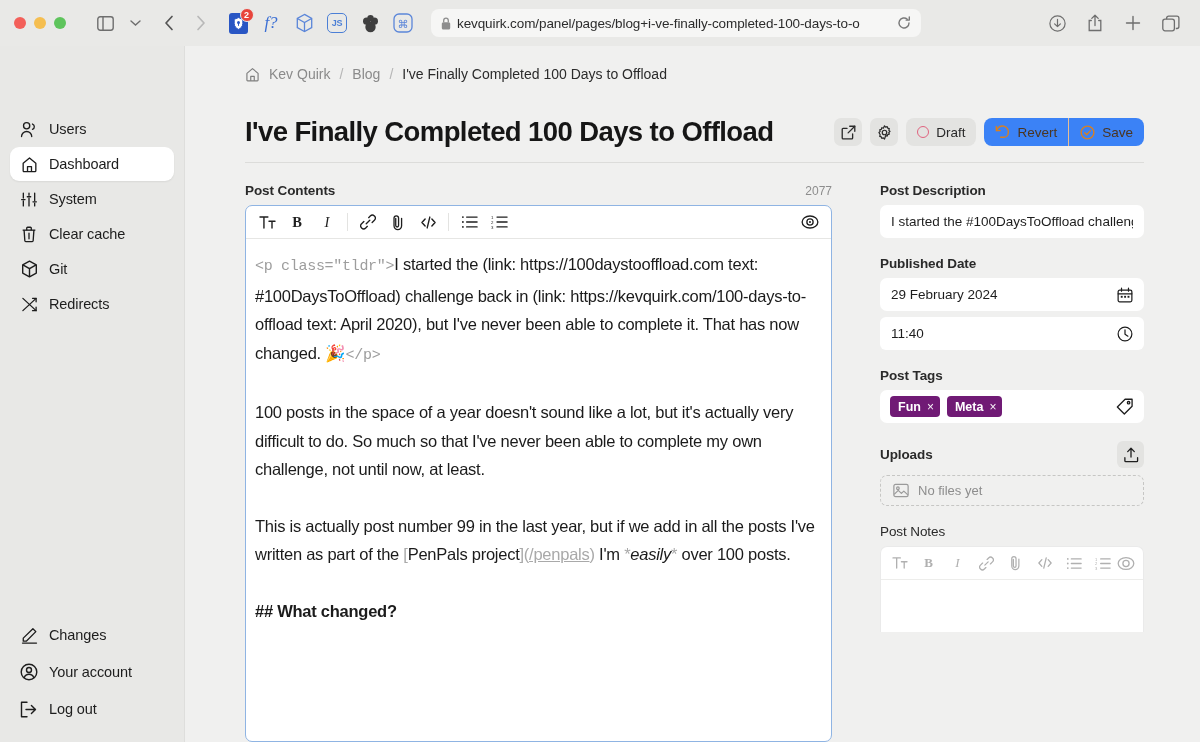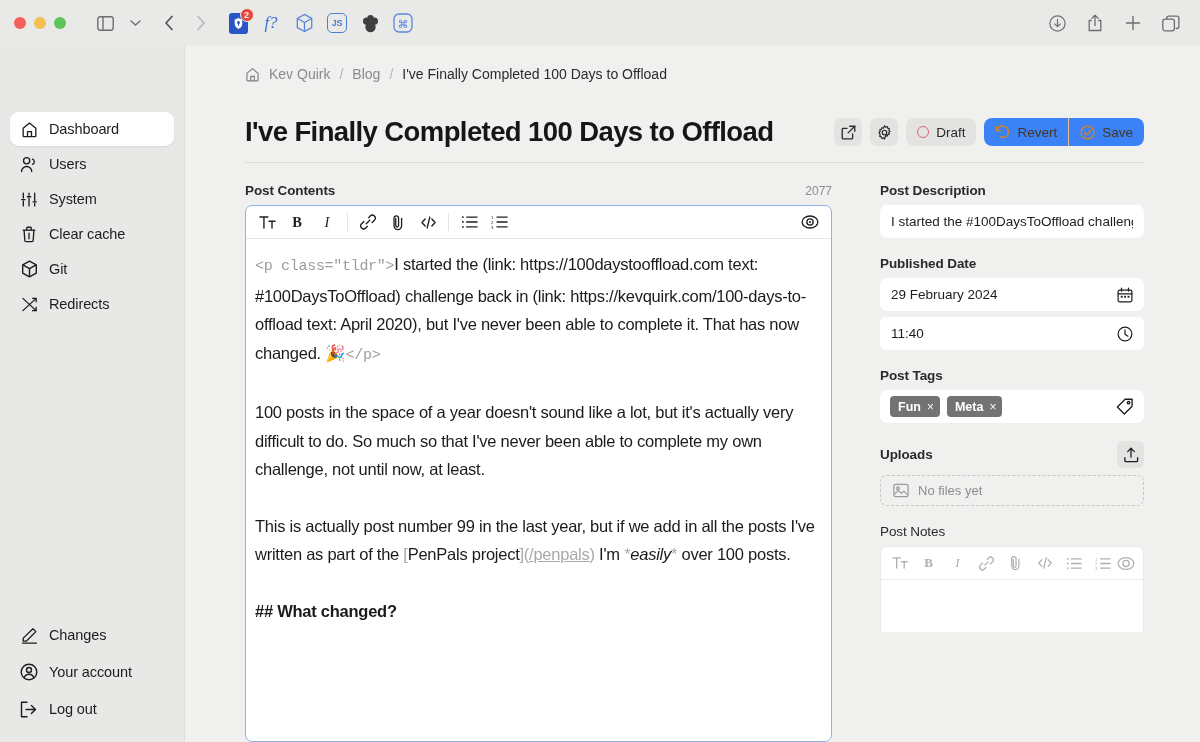--- a/index.html
+++ b/index.html
@@ -167,21 +167,21 @@
   }
   .inp .val { flex:1 1 auto; overflow:hidden; white-space:nowrap; }
   .inp .tic { color:#1d1d1d; flex:0 0 auto; display:flex; }
   .inp + .inp { margin-top:6px;border-radius:6px; }
 
   .tagbox {
     background:#fff; border-radius:7px; min-height:33px; display:flex; align-items:center;
     padding: 0 10px; gap:7px;
   }
   .chip {
-    background:#737373; color:#fff; border-radius:4px; height:21px; display:flex;
+    background:#701a75; color:#fff; border-radius:4px; height:21px; display:flex;
     align-items:center; gap:6px; padding: 0 6px 0 8px; font-size:12.5px; font-weight:700;
   }
   .chip .x { font-size:12px; font-weight:400; opacity:0.95; }
   .tagbox .tgi { margin-left:auto; color:#1d1d1d; display:flex; }
 
   .upbtn {
     width:27px; height:27px; border-radius:6px; background:#e3e3e1;
     display:flex; align-items:center; justify-content:center; color:#1f1f1f;
   }
   .dropzone {
@@ -267,20 +267,35 @@
           </svg>
       </div>
       <div class="ext">
         <svg width="20" height="20" viewBox="0 0 20 20" fill="none">
             <rect x="1" y="1" width="18" height="18" rx="5" stroke="#5b86d9" stroke-width="1.3"></rect>
             <text x="10" y="14.5" text-anchor="middle" font-size="11" fill="#5b86d9" font-family="Liberation Sans">⌘</text>
           </svg>
       </div>
     </div>
 
+    <div class="urlbar">
+      <span class="lock">
+        <svg width="10" height="13" viewBox="0 0 10 13">
+            <rect x="0.8" y="5.2" width="8.4" height="7.2" rx="1.5" fill="#8d8d8d"></rect>
+            <path d="M2.7 5.2V3.4a2.3 2.3 0 014.6 0v1.8" stroke="#8d8d8d" stroke-width="1.3" fill="none"></path>
+          </svg>
+      </span>
+      <span class="urltext">kevquirk.com/panel/pages/blog+i-ve-finally-completed-100-days-to-o</span>
+      <span class="reload">
+        <svg width="14" height="14" viewBox="0 0 14 14" fill="none">
+            <path d="M12 7a5 5 0 11-1.7-3.8" stroke="#7a7a7a" stroke-width="1.4" stroke-linecap="round"></path>
+            <path d="M12.3 0.9v3.2H9.1" stroke="#7a7a7a" stroke-width="1.4" stroke-linecap="round" stroke-linejoin="round"></path>
+          </svg>
+      </span>
+    </div>
 
     <div class="chrome-right">
       <div class="chrome-btn">
         <svg width="17" height="17" viewBox="0 0 17 17" fill="none">
             <circle cx="8.5" cy="8.5" r="7.6" stroke="#6e6e6e" stroke-width="1.2"></circle>
             <path d="M8.5 4.4v7.2M5.6 8.8l2.9 2.9 2.9-2.9" stroke="#6e6e6e" stroke-width="1.2" stroke-linecap="round" stroke-linejoin="round"></path>
           </svg>
       </div>
       <div class="chrome-btn">
         <svg width="16" height="18" viewBox="0 0 16 18" fill="none">
@@ -302,39 +317,39 @@
     </div>
   </div>
 
   <div class="split">
 
     <div class="sidebar">
 
 
       <div class="sb-group">
 
-        <div class="sb-item active">
-          <span class="sb-icon">
-            <svg width="17" height="17" viewBox="0 0 18 18" fill="none">
-                <path d="M2.3 7.6L9 2l6.7 5.6v8.1a.9.9 0 01-.9.9H3.2a.9.9 0 01-.9-.9z" stroke="#1d1d1d" stroke-width="1.4" stroke-linejoin="round"></path>
-                <path d="M6.9 16.6v-5.4h4.2v5.4" stroke="#1d1d1d" stroke-width="1.4" stroke-linejoin="round"></path>
-              </svg>
-          </span>
-          <span>Dashboard</span>
-        </div>
-
         <div class="sb-item">
           <span class="sb-icon">
             <svg width="18" height="17" viewBox="0 0 19 18" fill="none">
                 <circle cx="7" cy="5" r="3.3" stroke="#1d1d1d" stroke-width="1.4"></circle>
                 <path d="M1.6 16.5c0-3 2.4-5.4 5.4-5.4s5.4 2.4 5.4 5.4" stroke="#1d1d1d" stroke-width="1.4" stroke-linecap="round"></path>
                 <path d="M13.2 3.2a3 3 0 010 5.6" stroke="#1d1d1d" stroke-width="1.4" stroke-linecap="round"></path>
               </svg>
           </span>
           <span>Users</span>
+        </div>
+
+        <div class="sb-item active">
+          <span class="sb-icon">
+            <svg width="17" height="17" viewBox="0 0 18 18" fill="none">
+                <path d="M2.3 7.6L9 2l6.7 5.6v8.1a.9.9 0 01-.9.9H3.2a.9.9 0 01-.9-.9z" stroke="#1d1d1d" stroke-width="1.4" stroke-linejoin="round"></path>
+                <path d="M6.9 16.6v-5.4h4.2v5.4" stroke="#1d1d1d" stroke-width="1.4" stroke-linejoin="round"></path>
+              </svg>
+          </span>
+          <span>Dashboard</span>
         </div>
 
         <div class="sb-item">
           <span class="sb-icon">
             <svg width="18" height="17" viewBox="0 0 18 18" fill="none" stroke="#1d1d1d" stroke-width="1.4" stroke-linecap="round">
                 <path d="M3 2.2v5.3M3 10.6v5.2M9 2.2v2.4M9 7.6v8.2M15 2.2v8M15 13v2.8"></path>
                 <path d="M1.2 9.1h3.6M7.2 6.1h3.6M13.2 11.5h3.6"></path>
               </svg>
           </span>
           <span>System</span>

